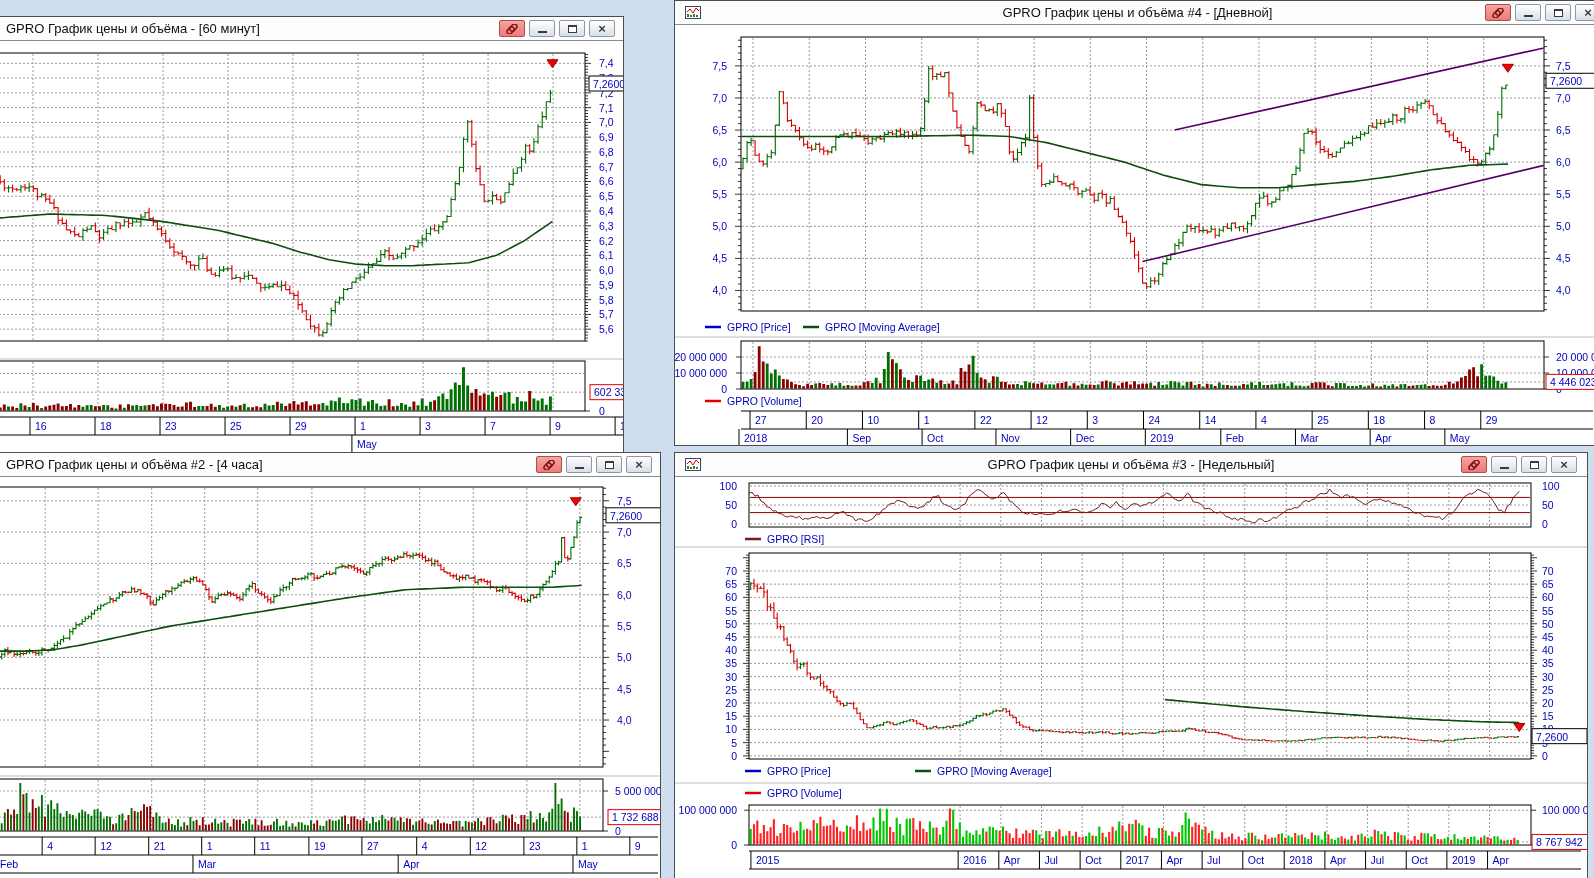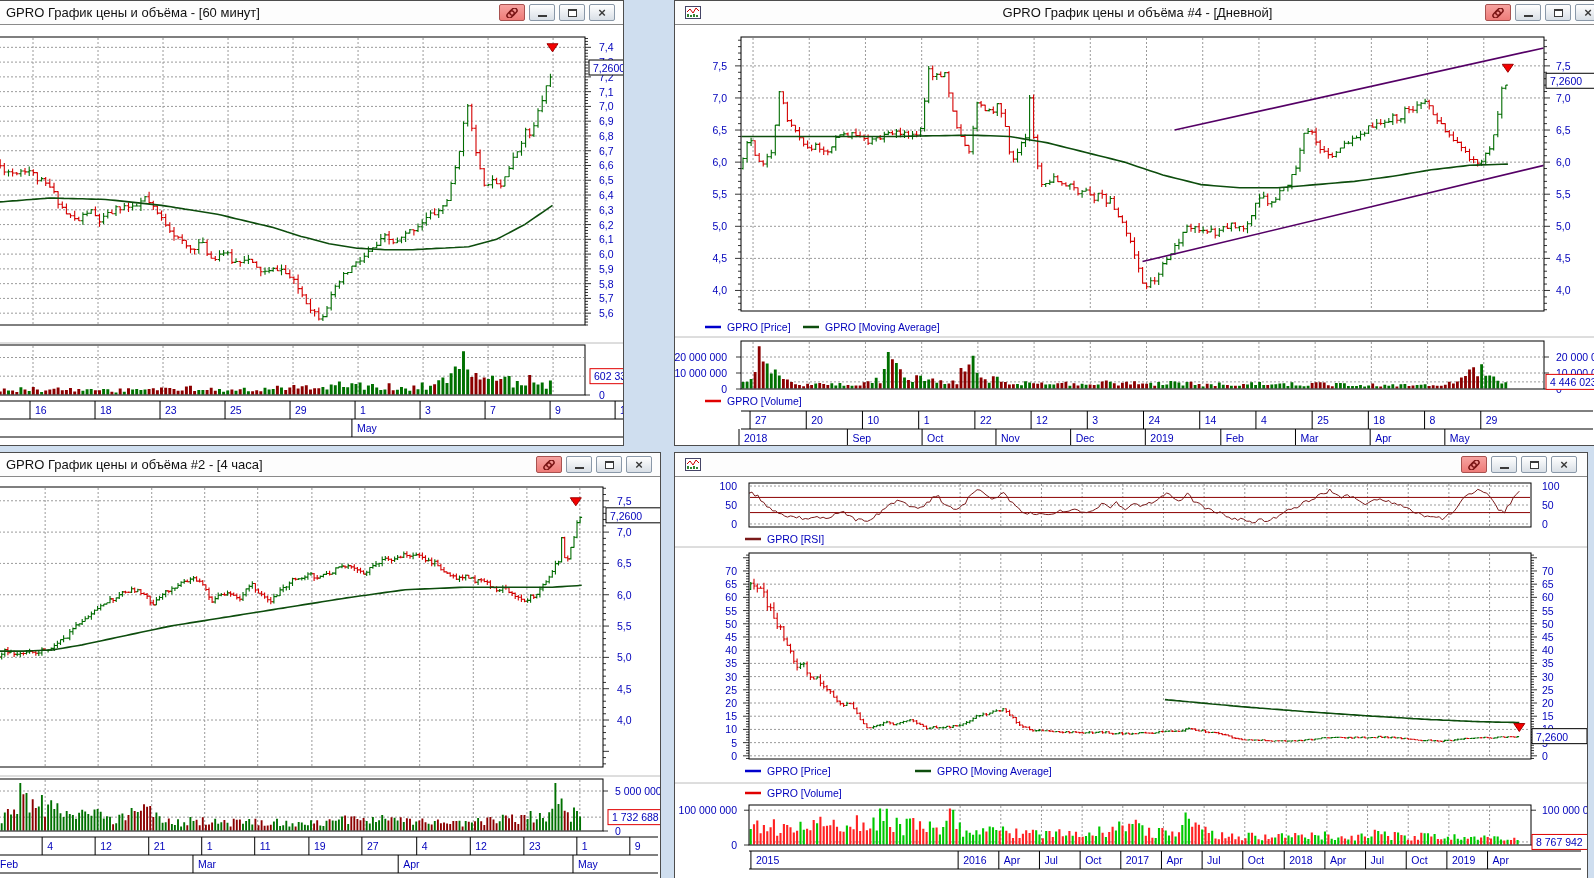--- a/index.html
+++ b/index.html
@@ -1,20 +1,20 @@
 <!DOCTYPE html>
 <html><head>
 <meta charset="utf-8">
 <style>
   html,body{margin:0;padding:0;background:#cfdeef;}
   *{box-sizing:border-box;}
   #mdi{position:relative;width:1594px;height:878px;overflow:hidden;background:#cfdeef;
        font-family:"Liberation Sans",sans-serif;}
   .window{position:absolute;background:#fff;border:1px solid #4d4d4d;}
-  #win-tl{left:0;top:0;width:624px;height:446px;border-left:none;}
+  #win-tl{left:0;top:16px;width:624px;height:446px;border-left:none;}
   #win-tr{left:674px;top:0;width:926px;height:446px;border-right:none;}
   #win-bl{left:0;top:452px;width:661px;height:440px;border-left:none;border-bottom:none;}
   #win-br{left:674px;top:452px;width:914px;height:440px;border-bottom:none;}
   .titlebar{position:relative;height:24px;background:#fdfdfd;border-bottom:1px solid #8a8a8a;
             display:flex;align-items:center;}
   .titlebar .title{font-size:13px;color:#111;white-space:nowrap;}
   .t-left .title{margin-left:6px;}
   .t-center .title{position:absolute;left:0;right:0;text-align:center;}
   .win-icon{position:absolute;left:10px;top:5px;width:16px;height:13px;z-index:2;}
   .btns{position:absolute;top:3px;right:8px;display:flex;gap:4px;z-index:3;}
@@ -707,20 +707,21 @@
       </div>
   </section>
 
   <section class="window" id="win-br">
     <div class="titlebar t-center">
       <svg class="win-icon" viewBox="0 0 16 13">
           <rect x="0.5" y="0.5" width="15" height="12" fill="#fff" stroke="#446"></rect>
           <path d="M2 6l3-3 3 4 3-5 3 3" stroke="#c00" fill="none"></path>
           <path d="M3 11V8M6 11V9M9 11V8M12 11V9" stroke="#060" stroke-width="1.6"></path>
         </svg>
+      <span class="title">GPRO График цены и объёма #3 - [Недельный]</span>
       <div class="btns">
         <button class="btn link">
             <svg width="14" height="10">
               <g stroke="#7a1515" fill="none" stroke-width="1.5" transform="rotate(-45 7 5)">
                 <rect x="1" y="2.5" rx="2.5" ry="2.5" width="8" height="5"></rect>
                 <rect x="5" y="2.5" rx="2.5" ry="2.5" width="8" height="5"></rect>
               </g>
             </svg>
           </button>
         <button class="btn">

